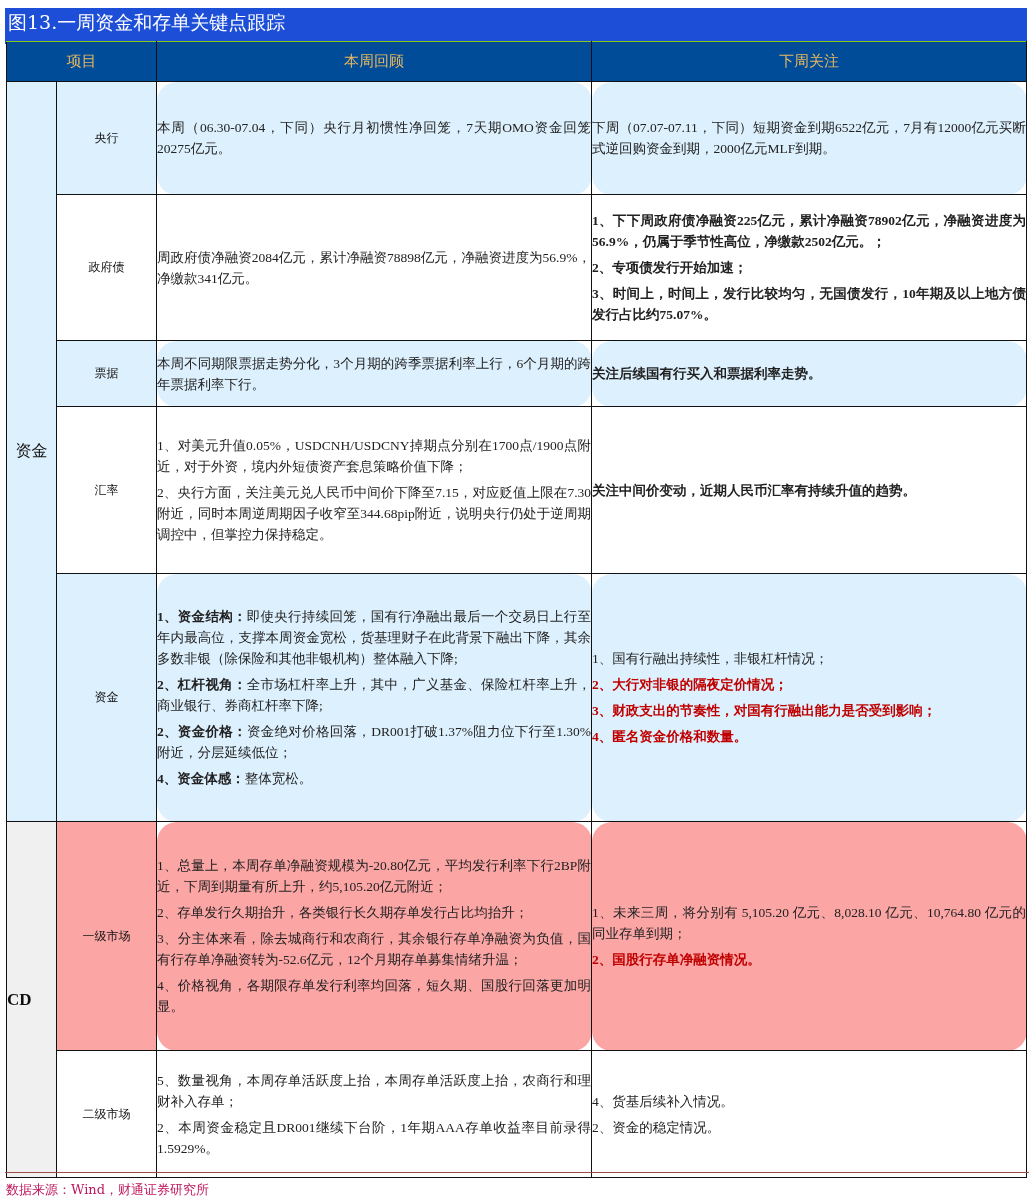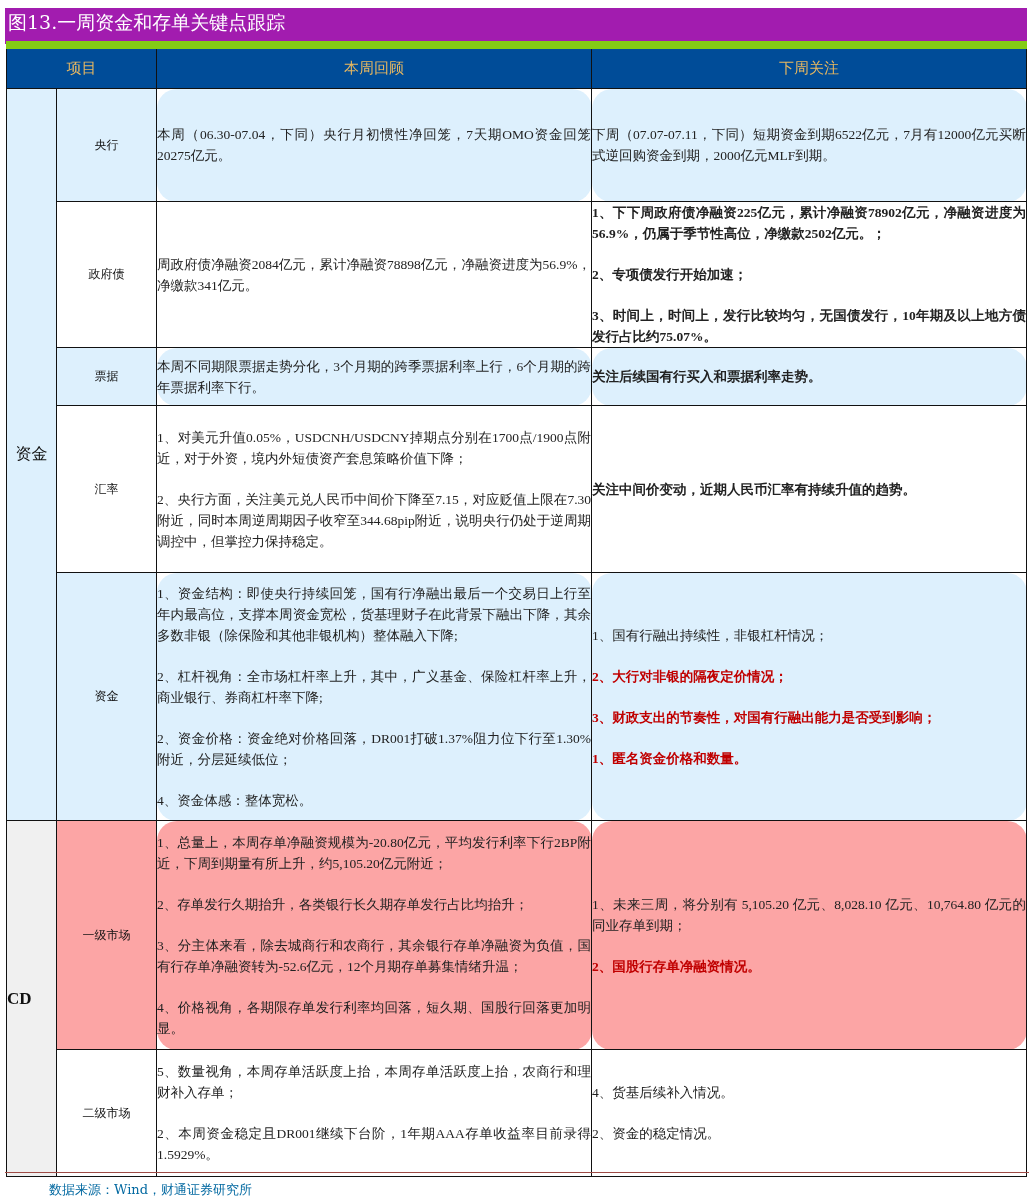--- a/index.html
+++ b/index.html
@@ -1,48 +1,48 @@
 <!DOCTYPE html>
 <html><head>
   <meta charset="utf-8">
   <style>
     html, body { margin: 0; padding: 0; background: #ffffff; }
     body { width: 1035px; height: 1199px; position: relative; overflow: hidden; font-family: "Liberation Serif", "DejaVu Serif", serif; }
     .title-bar {
       position: absolute; left: 5px; top: 8px; width: 1022px; height: 36px;
-      background: #a21caf; color: #ffffff;
+      background: #1d4ed8; color: #ffffff;
       font-family: "DejaVu Serif", "Liberation Serif", serif;
       font-size: 19px; line-height: 28px; padding-left: 3px; box-sizing: border-box;
     }
     table.main {
       position: absolute; left: 6px; top: 41px; width: 1020px;
       border-collapse: collapse; table-layout: fixed;
     }
     table.main td, table.main th {
       border: 1.5px solid #111; padding: 0; vertical-align: middle;
     }
     table.main th {
       background: #004c98; color: #e8b860; font-weight: normal;
       font-family: "DejaVu Sans", "Liberation Sans", sans-serif; font-size: 15px;
-      height: 39px; border-top: 8px solid #84cc16;
+      height: 39px; border-top: 1px solid #84cc16;
     }
     th.h-right { border-left: 1.5px solid #e8b860 !important; }
     .blue td { background: #ddf0fd; }
     .white td { background: #ffffff; font-family: Liberation Serif, serif; }
     .grey td { background: #fca5a5; }
     td.group { background: #ddf0fd; text-align: center; font-family: "DejaVu Sans", sans-serif; font-size: 16px; color: #111; }
     td.group-cd { background: #f0f0f0 !important; text-align: left; font-family: "Liberation Serif", serif; font-weight: bold; font-size: 17px; color: #111; }
     td.item { text-align: center; font-family: "DejaVu Sans", sans-serif; font-size: 12px; color: #111; }
     td.text { font-size: 13.5px; color: #222; line-height: 21px; padding: 0 3px 0 3px; text-align: justify; border-radius: 20px; }
     td.text p { margin: 0; }
-    td.text p + p { margin-top: 20px; }
+    td.text p + p { margin-top: 5px; }
     .red { color: #c00000; font-weight: bold; }
-    .bold { font-weight: normal; }
+    .bold { font-weight: bold; }
     .footer-line { position: absolute; left: 5px; top: 1172px; width: 1024px; height: 1px; background: #9e4b45; }
-    .source { position: absolute; left: 6px; top: 1181px; font-size: 13px; color: #0369a1; font-family: "DejaVu Serif", serif; margin-left: 43px; }
+    .source { position: absolute; left: 6px; top: 1181px; font-size: 13px; color: #be185d; font-family: "DejaVu Serif", serif; }
   </style>
 </head>
 <body>
 
 <div class="title-bar">图13.一周资金和存单关键点跟踪</div>
 
 <table class="main">
   <colgroup>
     <col style="width:50px">
     <col style="width:100px">
@@ -74,21 +74,21 @@
       <td class="text">
           <p>周政府债净融资2084亿元，累计净融资78898亿元，净融资进度为56.9%，净缴款341亿元。</p>
         </td>
       <td class="text red">
         <p>1、下下周政府债净融资225亿元，累计净融资78902亿元，净融资进度为56.9%，仍属于季节性高位，净缴款2502亿元。；</p>
         <p>2、专项债发行开始加速；</p>
         <p>3、时间上，时间上，发行比较均匀，无国债发行，10年期及以上地方债发行占比约75.07%。</p>
       </td>
     </tr>
 
-    <tr class="blue" style="height:58px">
+    <tr class="blue" style="height:66px">
       <td class="item">票据</td>
       <td class="text">
           <p>本周不同期限票据走势分化，3个月期的跨季票据利率上行，6个月期的跨年票据利率下行。</p>
         </td>
       <td class="text red">
           <p>关注后续国有行买入和票据利率走势。</p>
         </td>
     </tr>
 
     <tr class="white" style="height:167px">
@@ -107,21 +107,21 @@
       <td class="text">
         <p><span class="bold">1、资金结构：</span><span>即使央行持续回笼，国有行净融出最后一个交易日上行至年内最高位，支撑本周资金宽松，货基理财子在此背景下融出下降，其余多数非银（除保险和其他非银机构）整体融入下降;</span></p>
         <p><span class="bold">2、杠杆视角：</span><span>全市场杠杆率上升，其中，广义基金、保险杠杆率上升，商业银行、券商杠杆率下降;</span></p>
         <p><span class="bold">2、资金价格：</span><span>资金绝对价格回落，DR001打破1.37%阻力位下行至1.30%附近，分层延续低位；</span></p>
         <p><span class="bold">4、资金体感：</span><span>整体宽松。</span></p>
       </td>
       <td class="text">
         <p>1、国有行融出持续性，非银杠杆情况；</p>
         <p class="red">2、大行对非银的隔夜定价情况；</p>
         <p class="red">3、财政支出的节奏性，对国有行融出能力是否受到影响；</p>
-        <p class="red">1、匿名资金价格和数量。</p>
+        <p class="red">4、匿名资金价格和数量。</p>
       </td>
     </tr>
 
     <tr class="grey" style="height:229px">
       <td rowspan="2" class="group-cd">CD</td>
       <td class="item">一级市场</td>
       <td class="text">
         <p>1、总量上，本周存单净融资规模为-20.80亿元，平均发行利率下行2BP附近，下周到期量有所上升，约5,105.20亿元附近；</p>
         <p>2、存单发行久期抬升，各类银行长久期存单发行占比均抬升；</p>
         <p>3、分主体来看，除去城商行和农商行，其余银行存单净融资为负值，国有行存单净融资转为-52.6亿元，12个月期存单募集情绪升温；</p>

